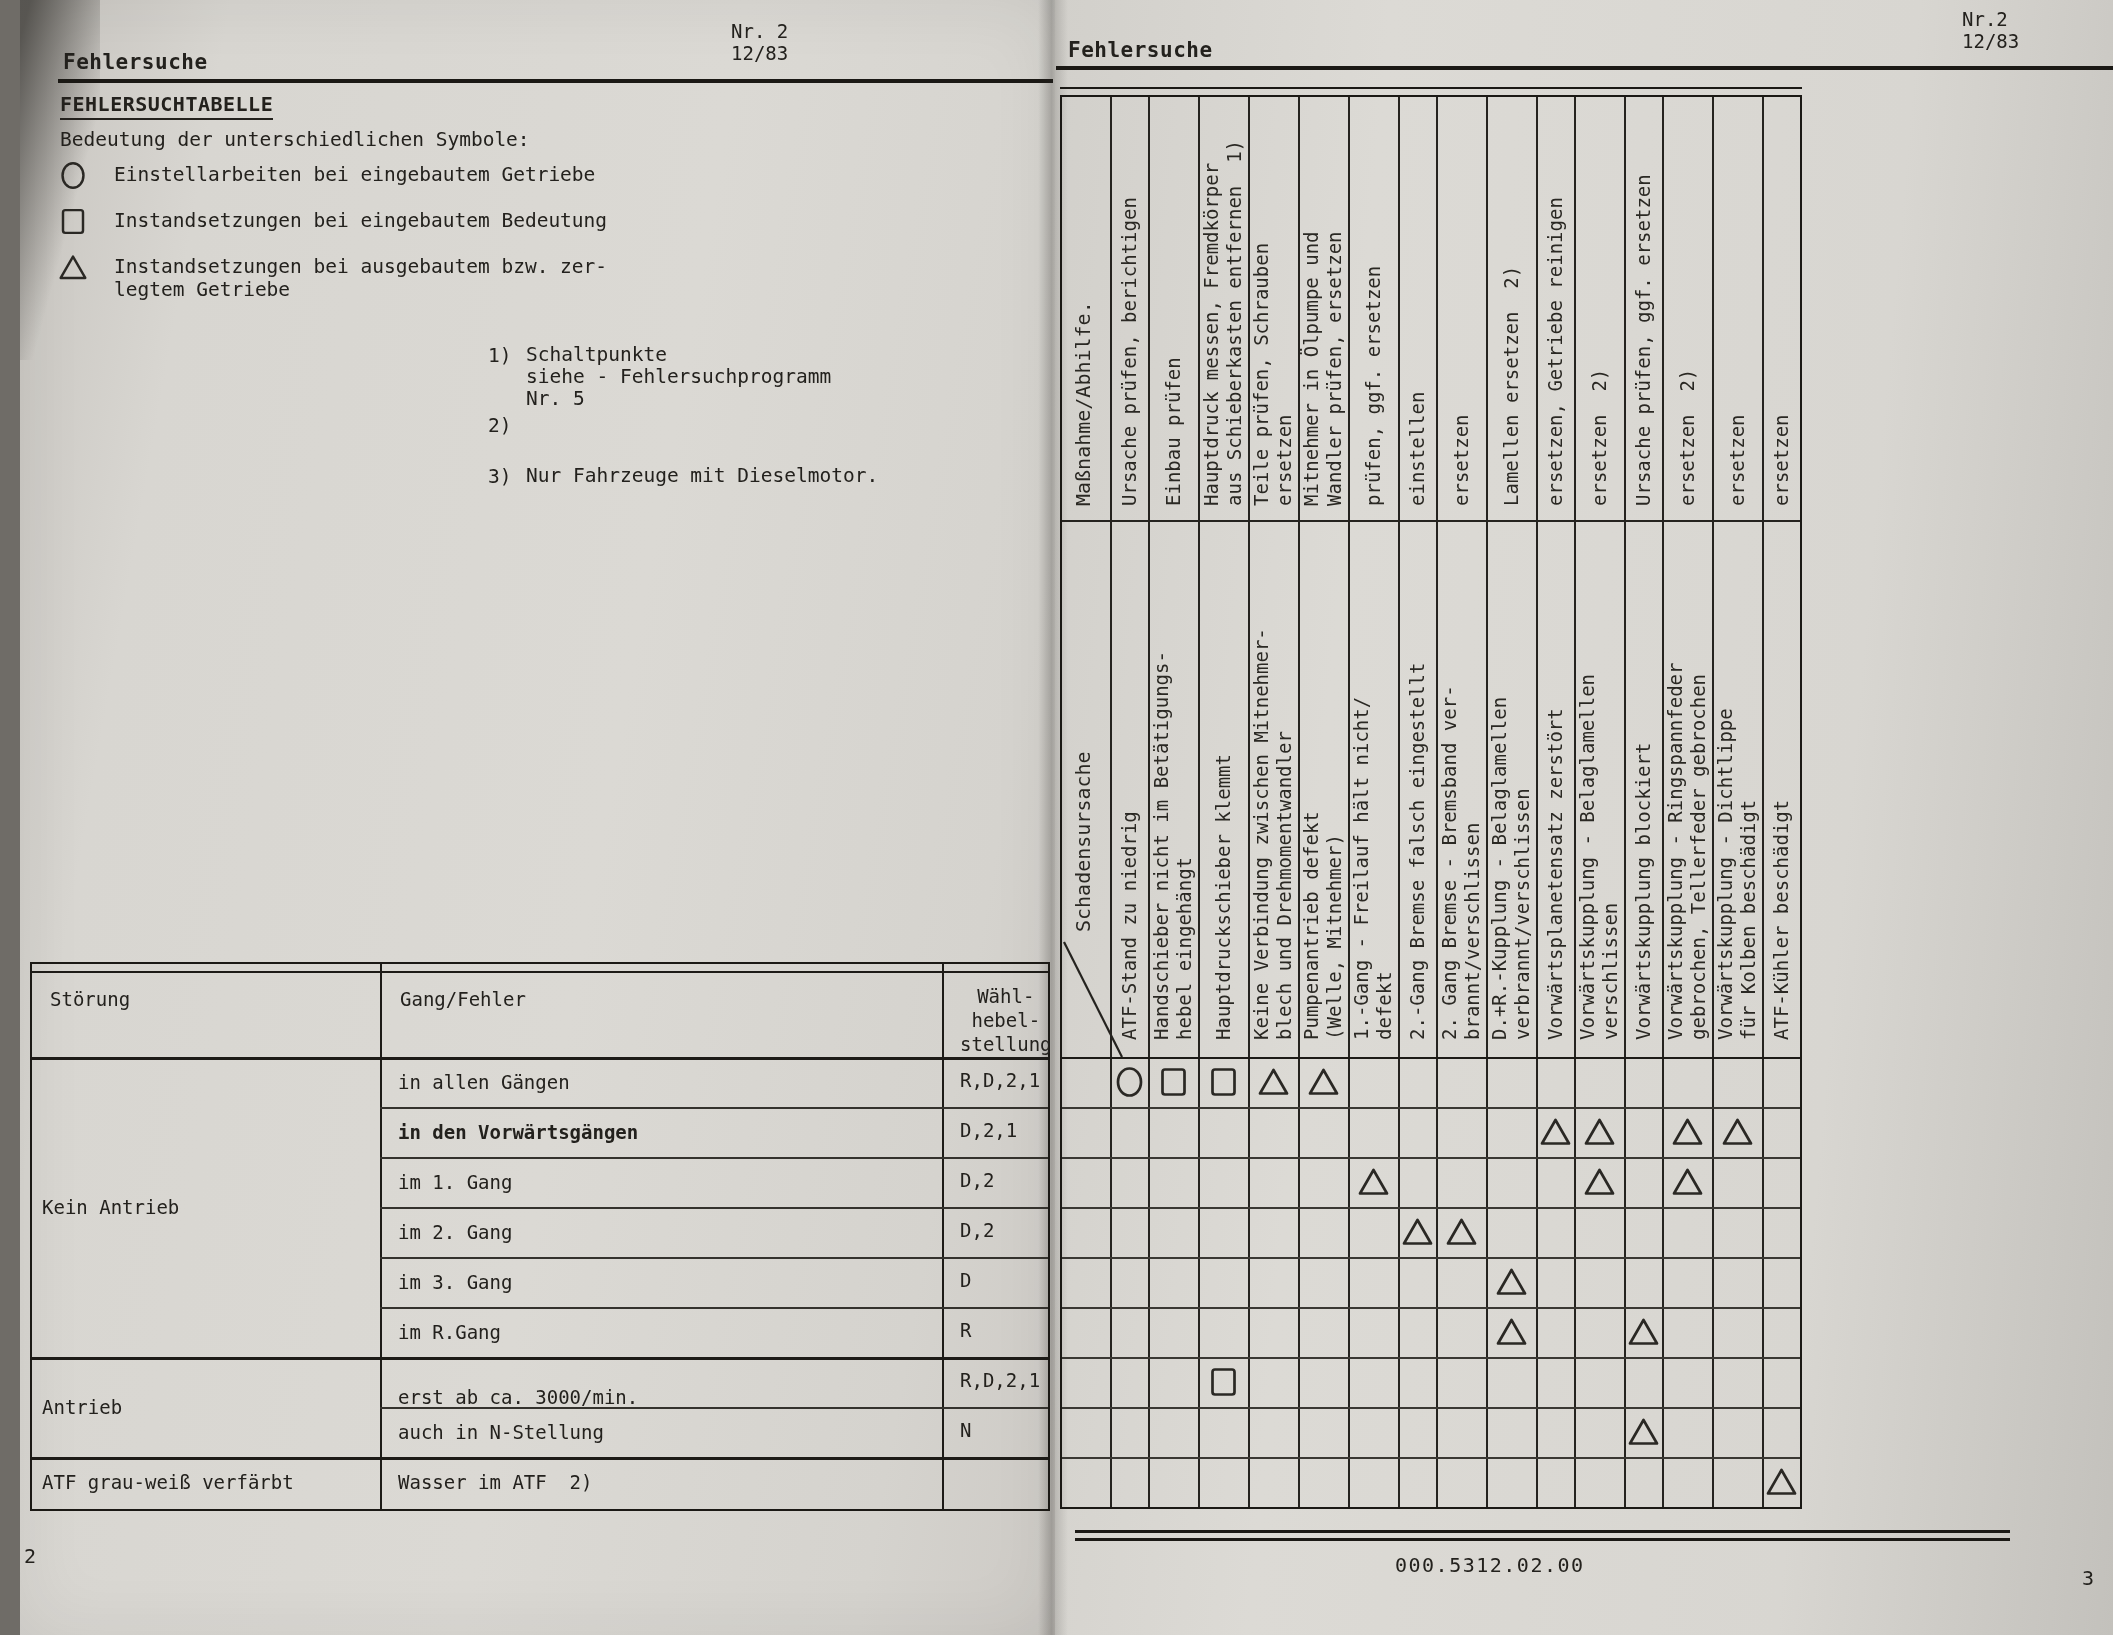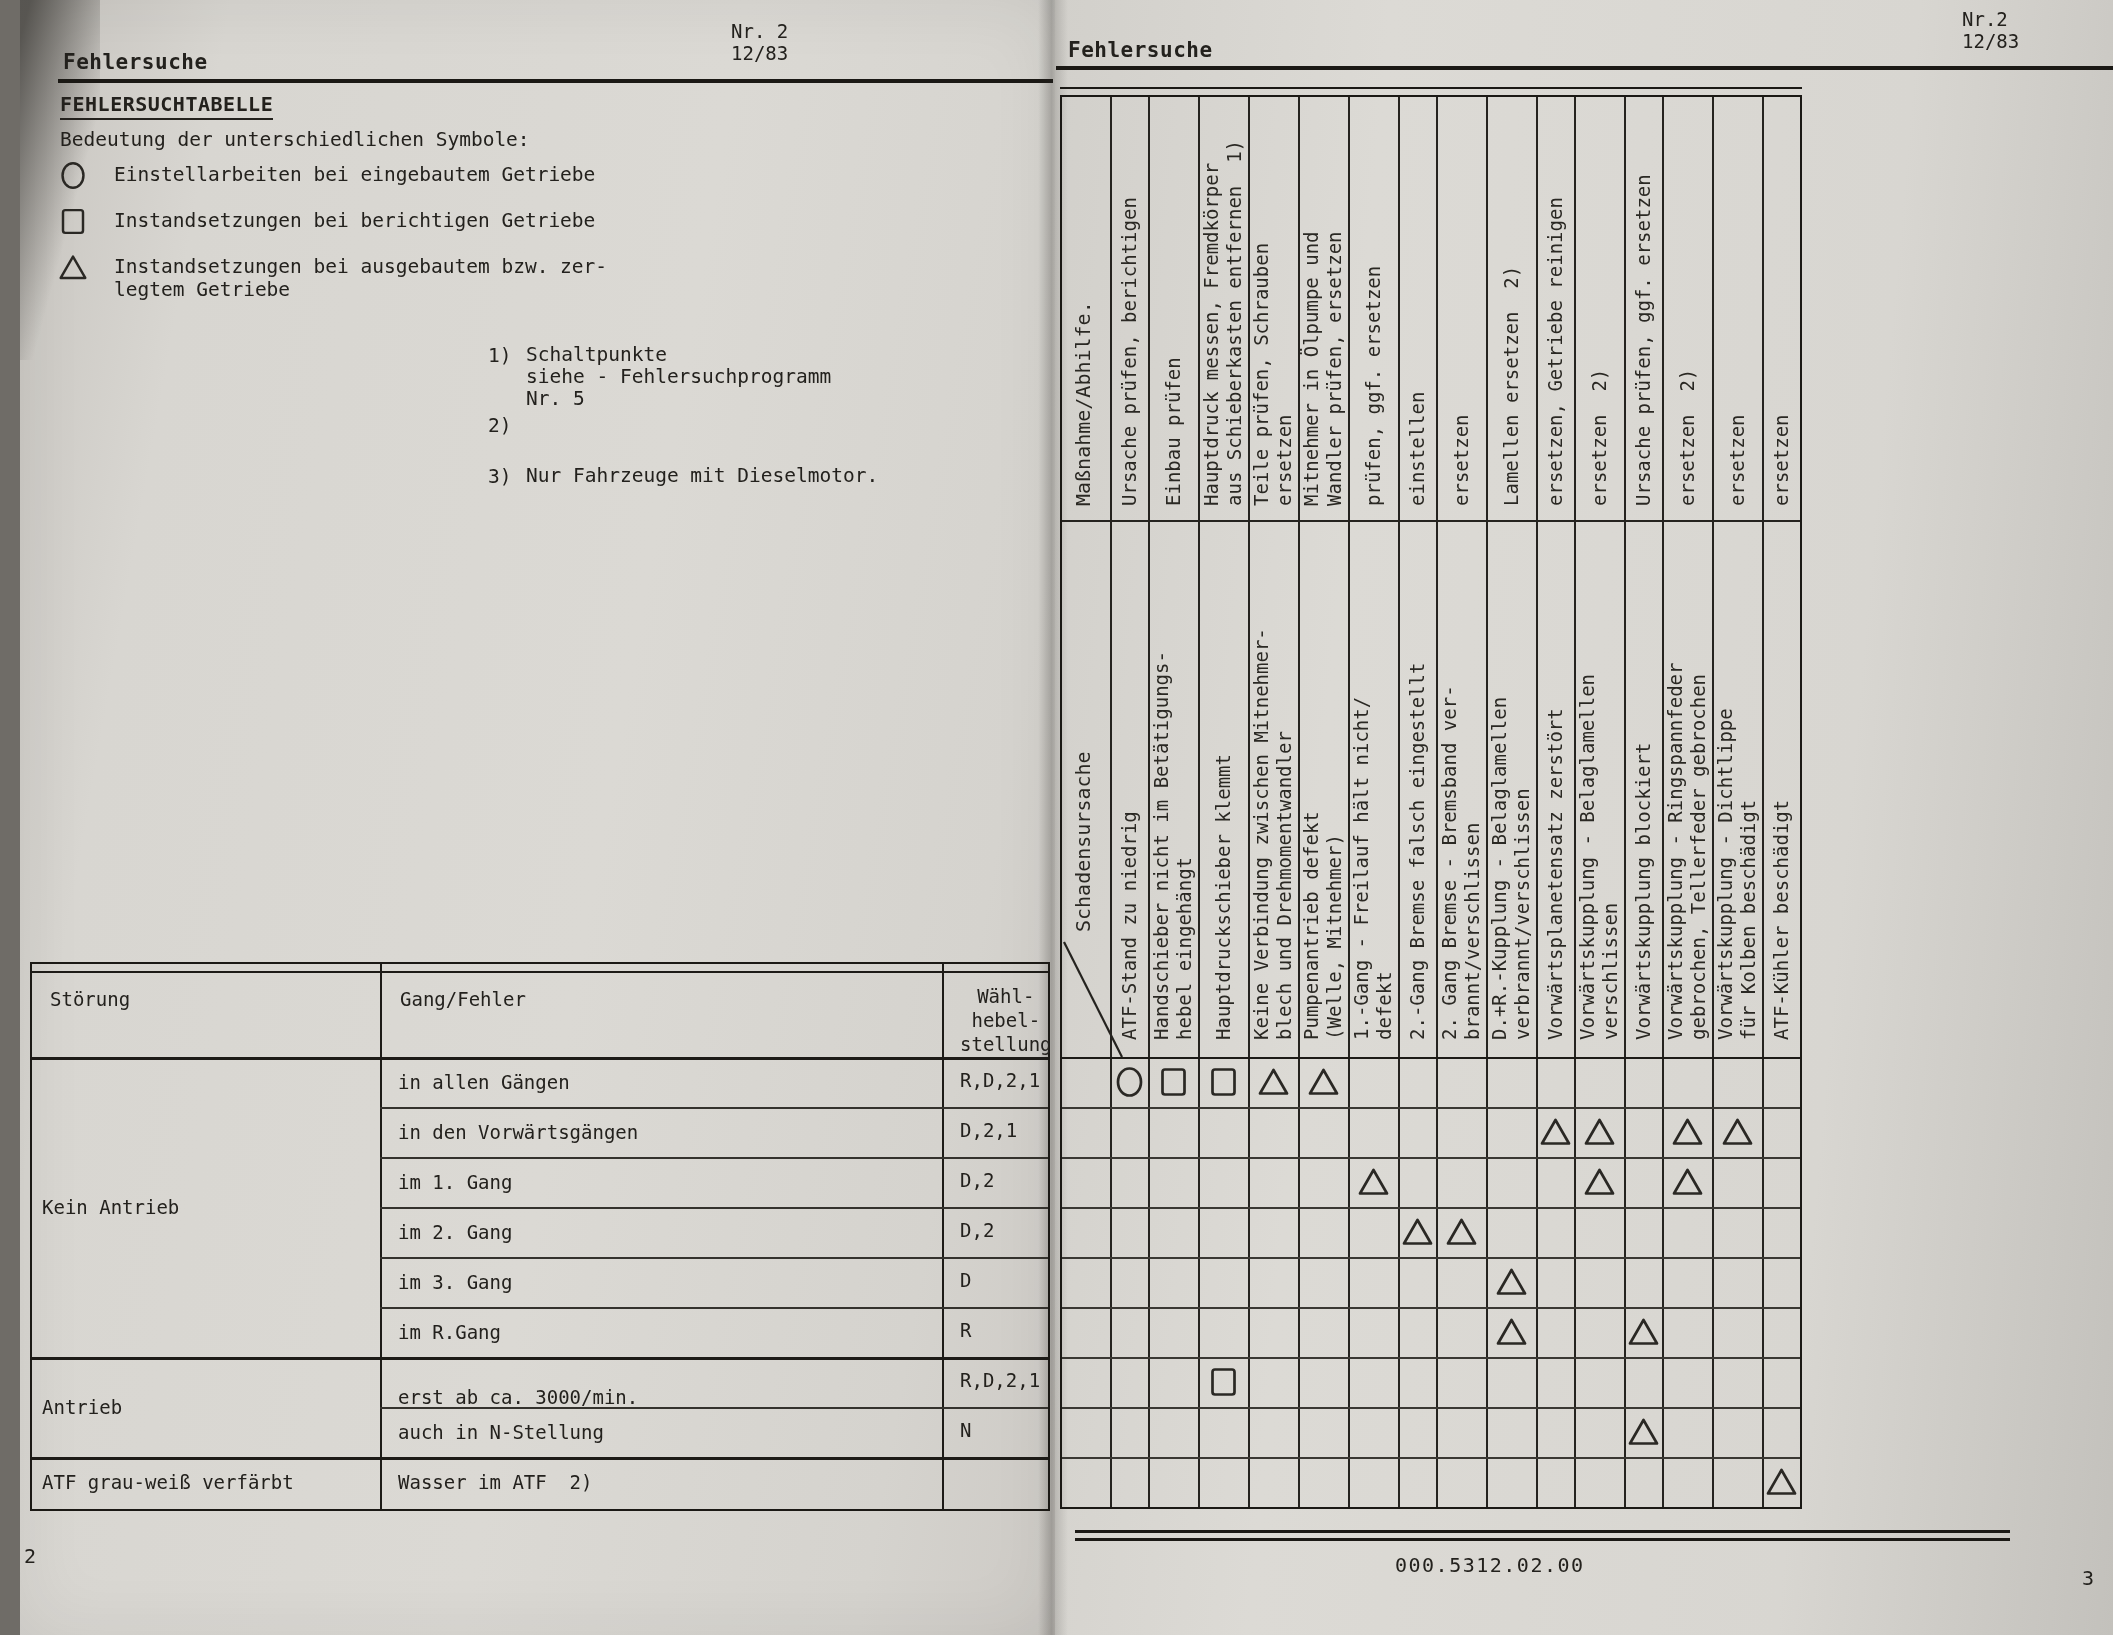--- a/index.html
+++ b/index.html
@@ -62,21 +62,21 @@
       <div class="legend-item">
         <div><svg width="30" height="31" viewBox="0 0 33 34">
             <ellipse cx="16.5" cy="17" rx="11.5" ry="13.5" fill="none" stroke="#2a2824" stroke-width="2.7"></ellipse>
           </svg></div>
         <div class="lbl">Einstellarbeiten bei eingebautem Getriebe</div>
       </div>
       <div class="legend-item">
         <div><svg width="30" height="31" viewBox="0 0 33 34">
             <rect x="5.5" y="4.5" width="22" height="25" rx="2.5" fill="none" stroke="#2a2824" stroke-width="2.7"></rect>
           </svg></div>
-        <div class="lbl">Instandsetzungen bei berichtigen Getriebe</div>
+        <div class="lbl">Instandsetzungen bei eingebautem Bedeutung</div>
       </div>
       <div class="legend-item">
         <div><svg width="30" height="31" viewBox="0 0 33 34">
             <path d="M16.5 5 L30 28.5 L3 28.5 Z" stroke-linejoin="round" fill="none" stroke="#2a2824" stroke-width="2.7"></path>
           </svg></div>
         <div class="lbl">Instandsetzungen bei ausgebautem bzw. zer-
 legtem Getriebe</div>
       </div>
     </div>
   <div class="notes">
@@ -271,21 +271,21 @@
       <div style="position: absolute; background: rgb(52, 50, 45); left: 348px; top: 193px; width: 668px; height: 2px;"></div>
       <div style="position: absolute; background: rgb(52, 50, 45); left: 348px; top: 243px; width: 668px; height: 2px;"></div>
       <div style="position: absolute; background: rgb(52, 50, 45); left: 348px; top: 293px; width: 668px; height: 2px;"></div>
       <div style="position: absolute; background: rgb(52, 50, 45); left: 348px; top: 343px; width: 668px; height: 2px;"></div>
       <div style="position: absolute; background: rgb(29, 27, 23); left: 0px; top: 393px; width: 1016px; height: 2.5px;"></div>
       <div style="position: absolute; background: rgb(52, 50, 45); left: 348px; top: 443px; width: 668px; height: 2px;"></div>
       <div style="position: absolute; background: rgb(29, 27, 23); left: 0px; top: 493px; width: 1016px; height: 2.5px;"></div>
       <div class="cell" style="left: 10px; top: 218px; height: 50px; line-height: 50px;">Kein Antrieb</div>
       <div class="cell" style="left: 366px; top: 93px; height: 50px; line-height: 50px;">in allen Gängen</div>
       <div class="cell" style="left: 928px; top: 93px; height: 50px; line-height: 46px;">R,D,2,1</div>
-      <div class="cell" style="left: 366px; top: 143px; height: 50px; line-height: 50px;">in den Vorwärtsgängen</div>
+      <div class="cell" style="left: 366px; top: 143px; height: 50px; line-height: 50px; font-weight: bold;">in den Vorwärtsgängen</div>
       <div class="cell" style="left: 928px; top: 143px; height: 50px; line-height: 46px;">D,2,1</div>
       <div class="cell" style="left: 366px; top: 193px; height: 50px; line-height: 50px;">im 1. Gang</div>
       <div class="cell" style="left: 928px; top: 193px; height: 50px; line-height: 46px;">D,2</div>
       <div class="cell" style="left: 366px; top: 243px; height: 50px; line-height: 50px;">im 2. Gang</div>
       <div class="cell" style="left: 928px; top: 243px; height: 50px; line-height: 46px;">D,2</div>
       <div class="cell" style="left: 366px; top: 293px; height: 50px; line-height: 50px;">im 3. Gang</div>
       <div class="cell" style="left: 928px; top: 293px; height: 50px; line-height: 46px;">D</div>
       <div class="cell" style="left: 366px; top: 343px; height: 50px; line-height: 50px;">im R.Gang</div>
       <div class="cell" style="left: 928px; top: 343px; height: 50px; line-height: 46px;">R</div>
       <div class="cell" style="left: 10px; top: 418px; height: 50px; line-height: 50px;">Antrieb</div>

